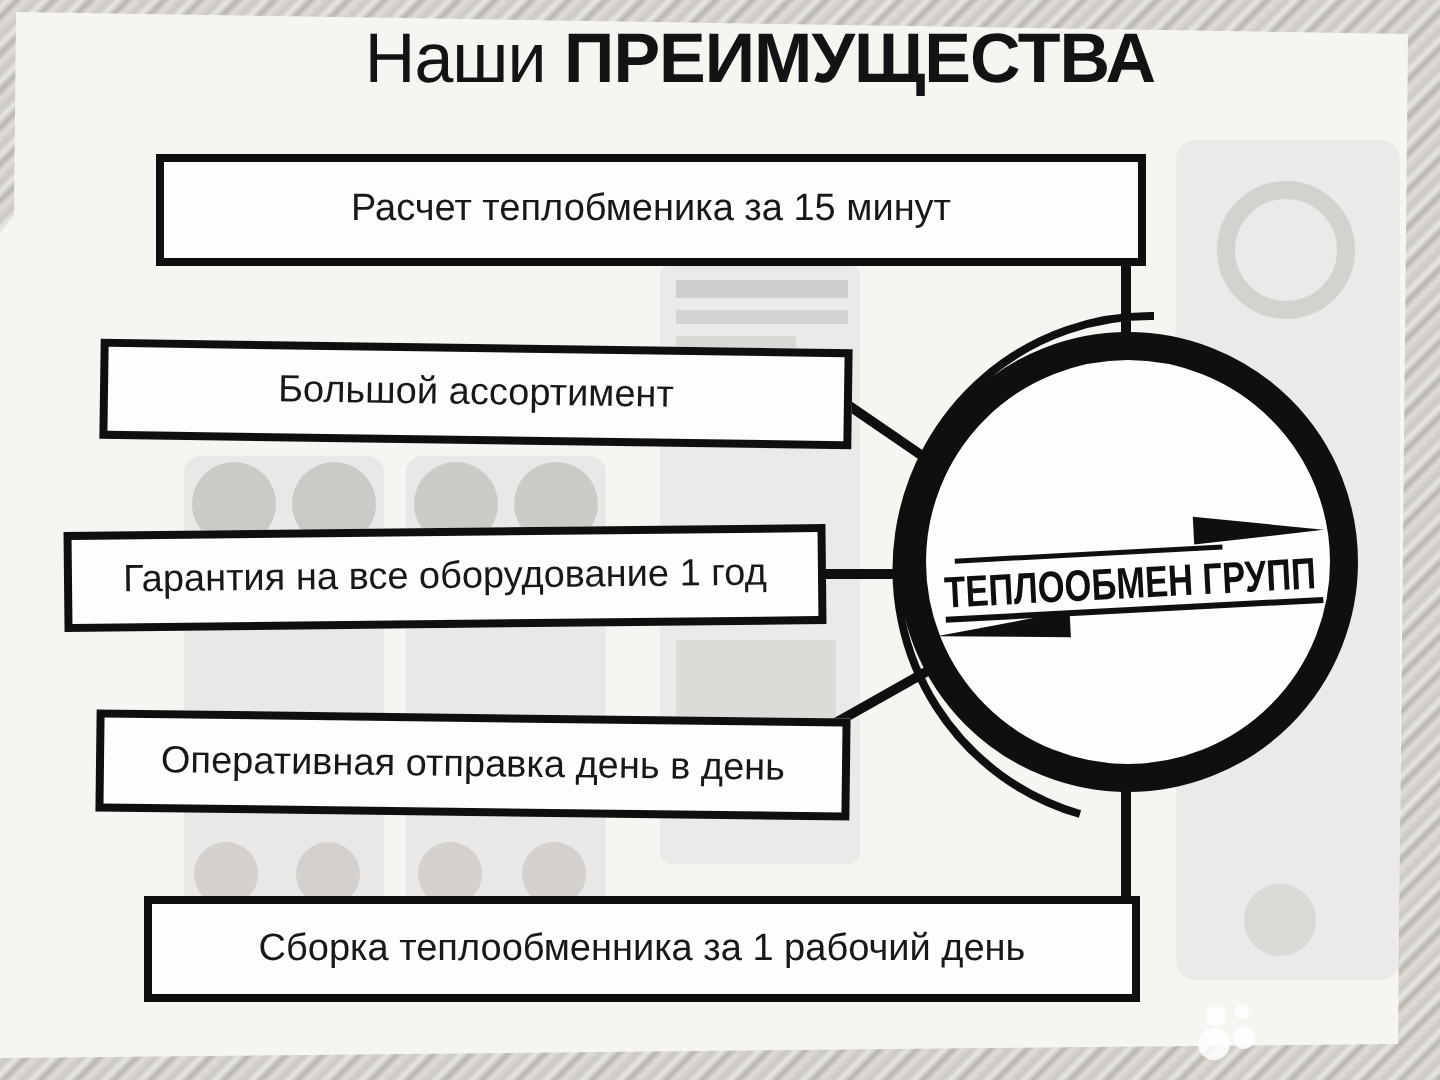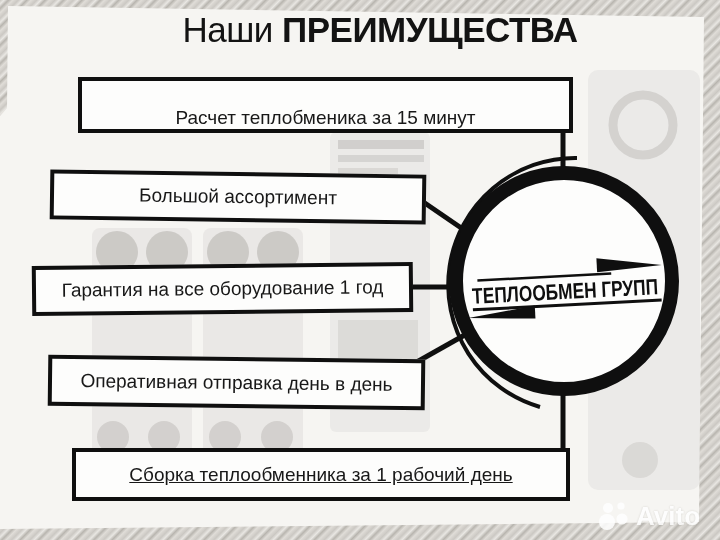--- a/index.html
+++ b/index.html
@@ -19,25 +19,25 @@
     position:absolute;left:0;top:10px;width:720px;text-align:center;
     font-size:35px;color:#131313;letter-spacing:-0.5px;
   }
   #title .t-reg{font-weight:400;margin-left:40px;}
   #title .t-bold{font-weight:700;}
   .adv-box{
     position:absolute;display:flex;align-items:center;justify-content:center;
     background:#fdfdfc;border:4px solid #0f0f0f;
     font-size:19px;color:#181818;white-space:nowrap;
   }
-  #box-1{left:78px;top:77px;width:487px;height:48px;align-items:flex-end;}
+  #box-1{left:78px;top:77px;width:487px;height:48px;}
   #box-2{left:50px;top:172px;width:368px;height:42px;transform:rotate(0.8deg);}
   #box-3{left:32px;top:264px;width:373px;height:42px;transform:rotate(-0.6deg);}
   #box-4{left:48px;top:357px;width:369px;height:43px;transform:rotate(0.7deg);}
-  #box-5{left:72px;top:448px;width:490px;height:45px;text-decoration:underline;}
+  #box-5{left:72px;top:448px;width:490px;height:45px;}
   svg{position:absolute;left:0;top:0;}
   #watermark{
     position:absolute;left:598px;top:496px;width:122px;height:40px;
     display:flex;align-items:center;opacity:0.85;
   }
   #wm-text{
     font-size:26px;font-weight:700;color:#ffffff;margin-left:4px;
     text-shadow:0 0 2px rgba(120,118,112,0.35);
   }
 </style>
@@ -121,16 +121,15 @@
 
   <div id="watermark">
     <svg width="34" height="34" viewBox="0 0 34 34" style="position:static" aria-hidden="true">
       <g fill="#ffffff">
         <circle cx="10" cy="9" r="5"></circle>
         <circle cx="23" cy="7" r="3.6"></circle>
         <circle cx="9" cy="23" r="8"></circle>
         <circle cx="24" cy="20" r="5.5"></circle>
       </g>
     </svg>
-    <span id="wm-text">Avito</span>
   </div>
 
 </div>
 
 </body></html>

